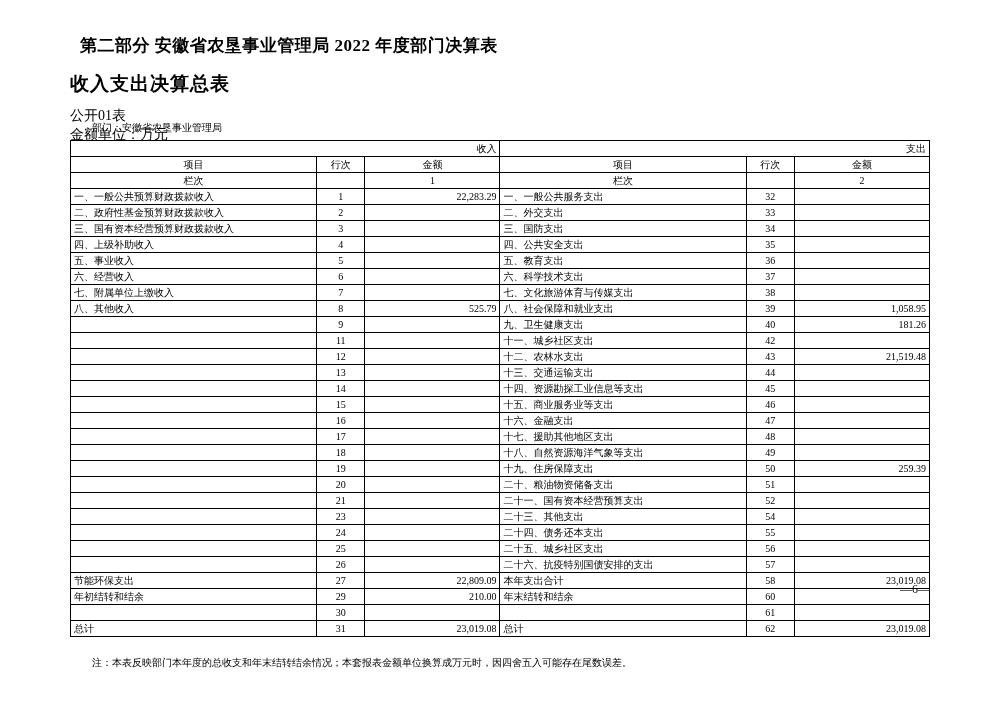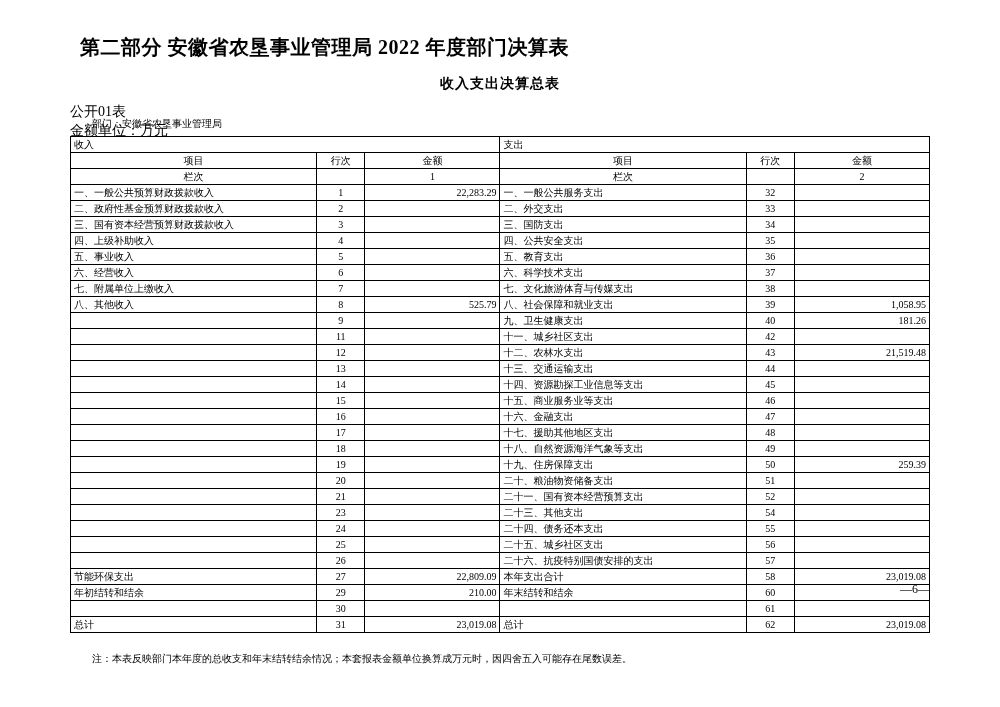--- a/index.html
+++ b/index.html
@@ -15,30 +15,30 @@
     position: relative;
   }
   .page {
     position: relative;
     width: 1000px;
     height: 707px;
     box-sizing: border-box;
     padding: 28px 70px 0 70px;
   }
   .doc-title {
-    font-size: 20px;
+    font-size: 17px;
     font-weight: bold;
     letter-spacing: 0.5px;
     margin: 6px 0 0 10px;
     white-space: nowrap;
   }
   .sub-title {
-    font-size: 14px;
+    font-size: 19px;
     font-weight: bold;
-    text-align: center;
+    text-align: left;
     margin-top: 14px;
     letter-spacing: 1px;
   }
   .meta-right {
     text-align: left;
     font-size: 14px;
     margin-top: 10px;
     line-height: 1.35;
     padding-right: 2px;
   }
@@ -75,21 +75,21 @@
     font-size: 10px;
     margin-top: 19px;
     padding-left: 22px;
   }
   .page-num {
     position: absolute;
     right: 70px;
     bottom: 110px;
     font-size: 12px;
   }
-  .grp-head td { text-align: left; }
+  .grp-head td { text-align: right; }
 </style>
 </head>
 <body>
 
 <div class="page">
 
   <div class="doc-title">第二部分  安徽省农垦事业管理局 2022 年度部门决算表</div>
   <div class="sub-title">收入支出决算总表</div>
 
   <div class="meta-right">

